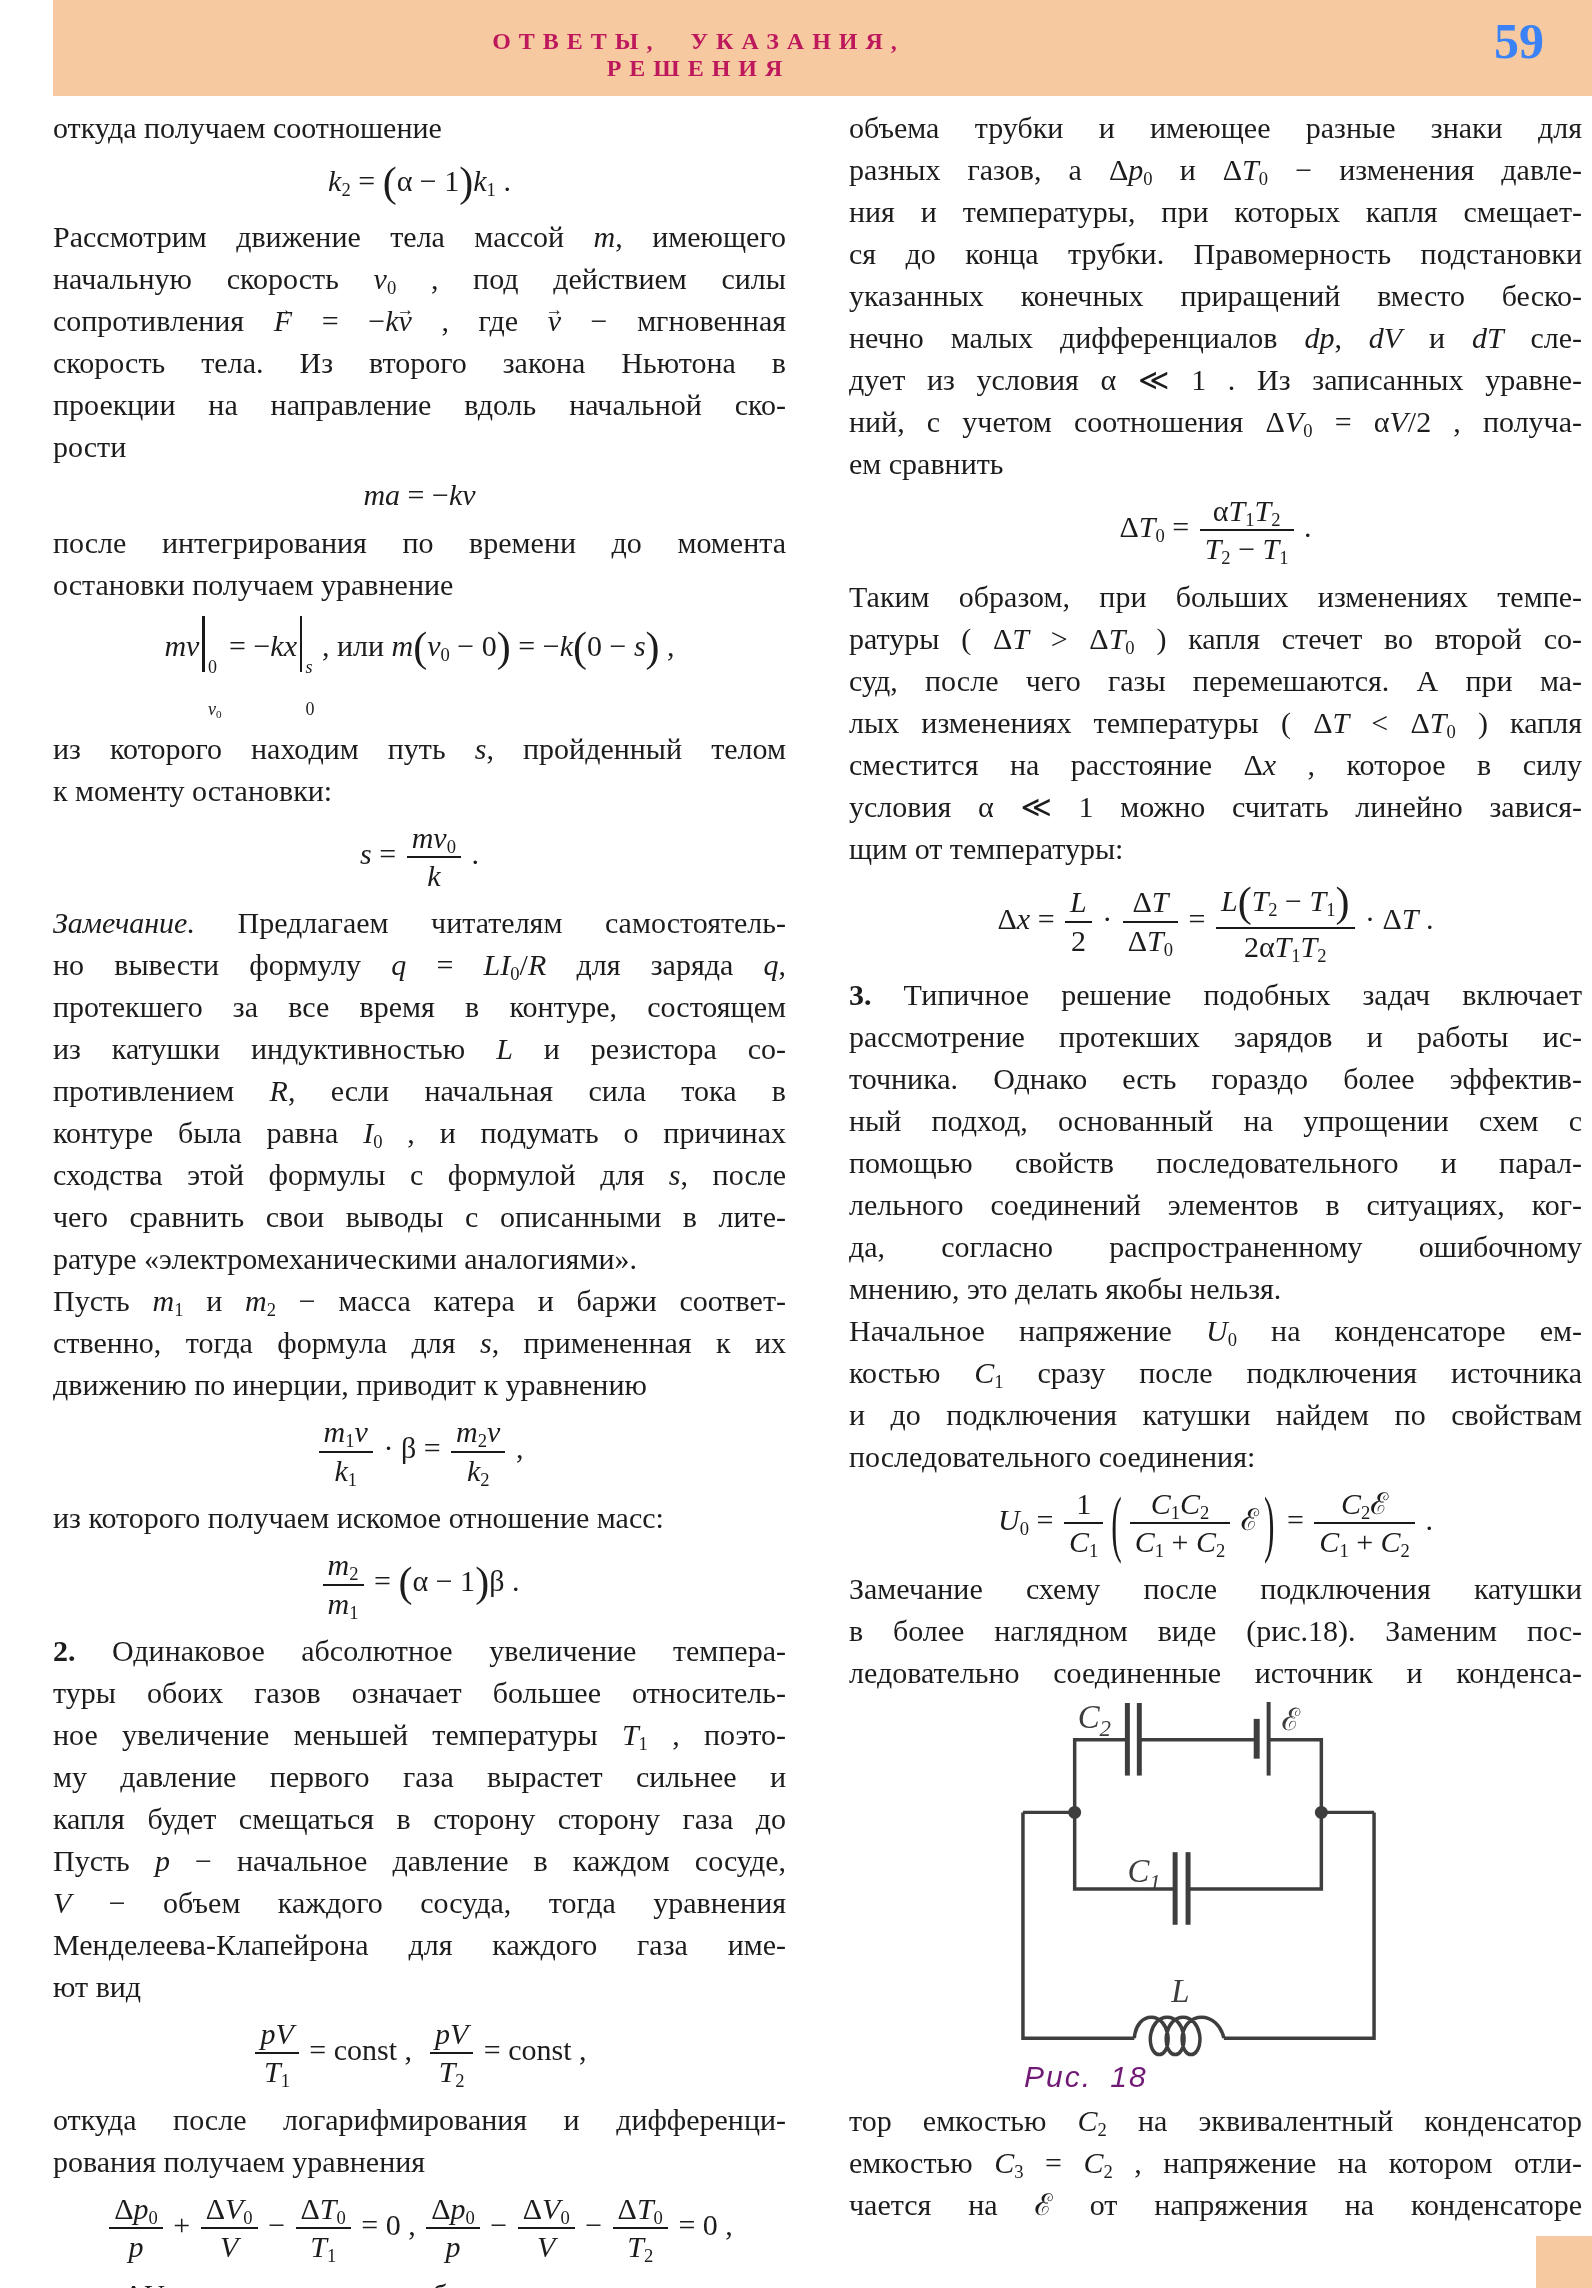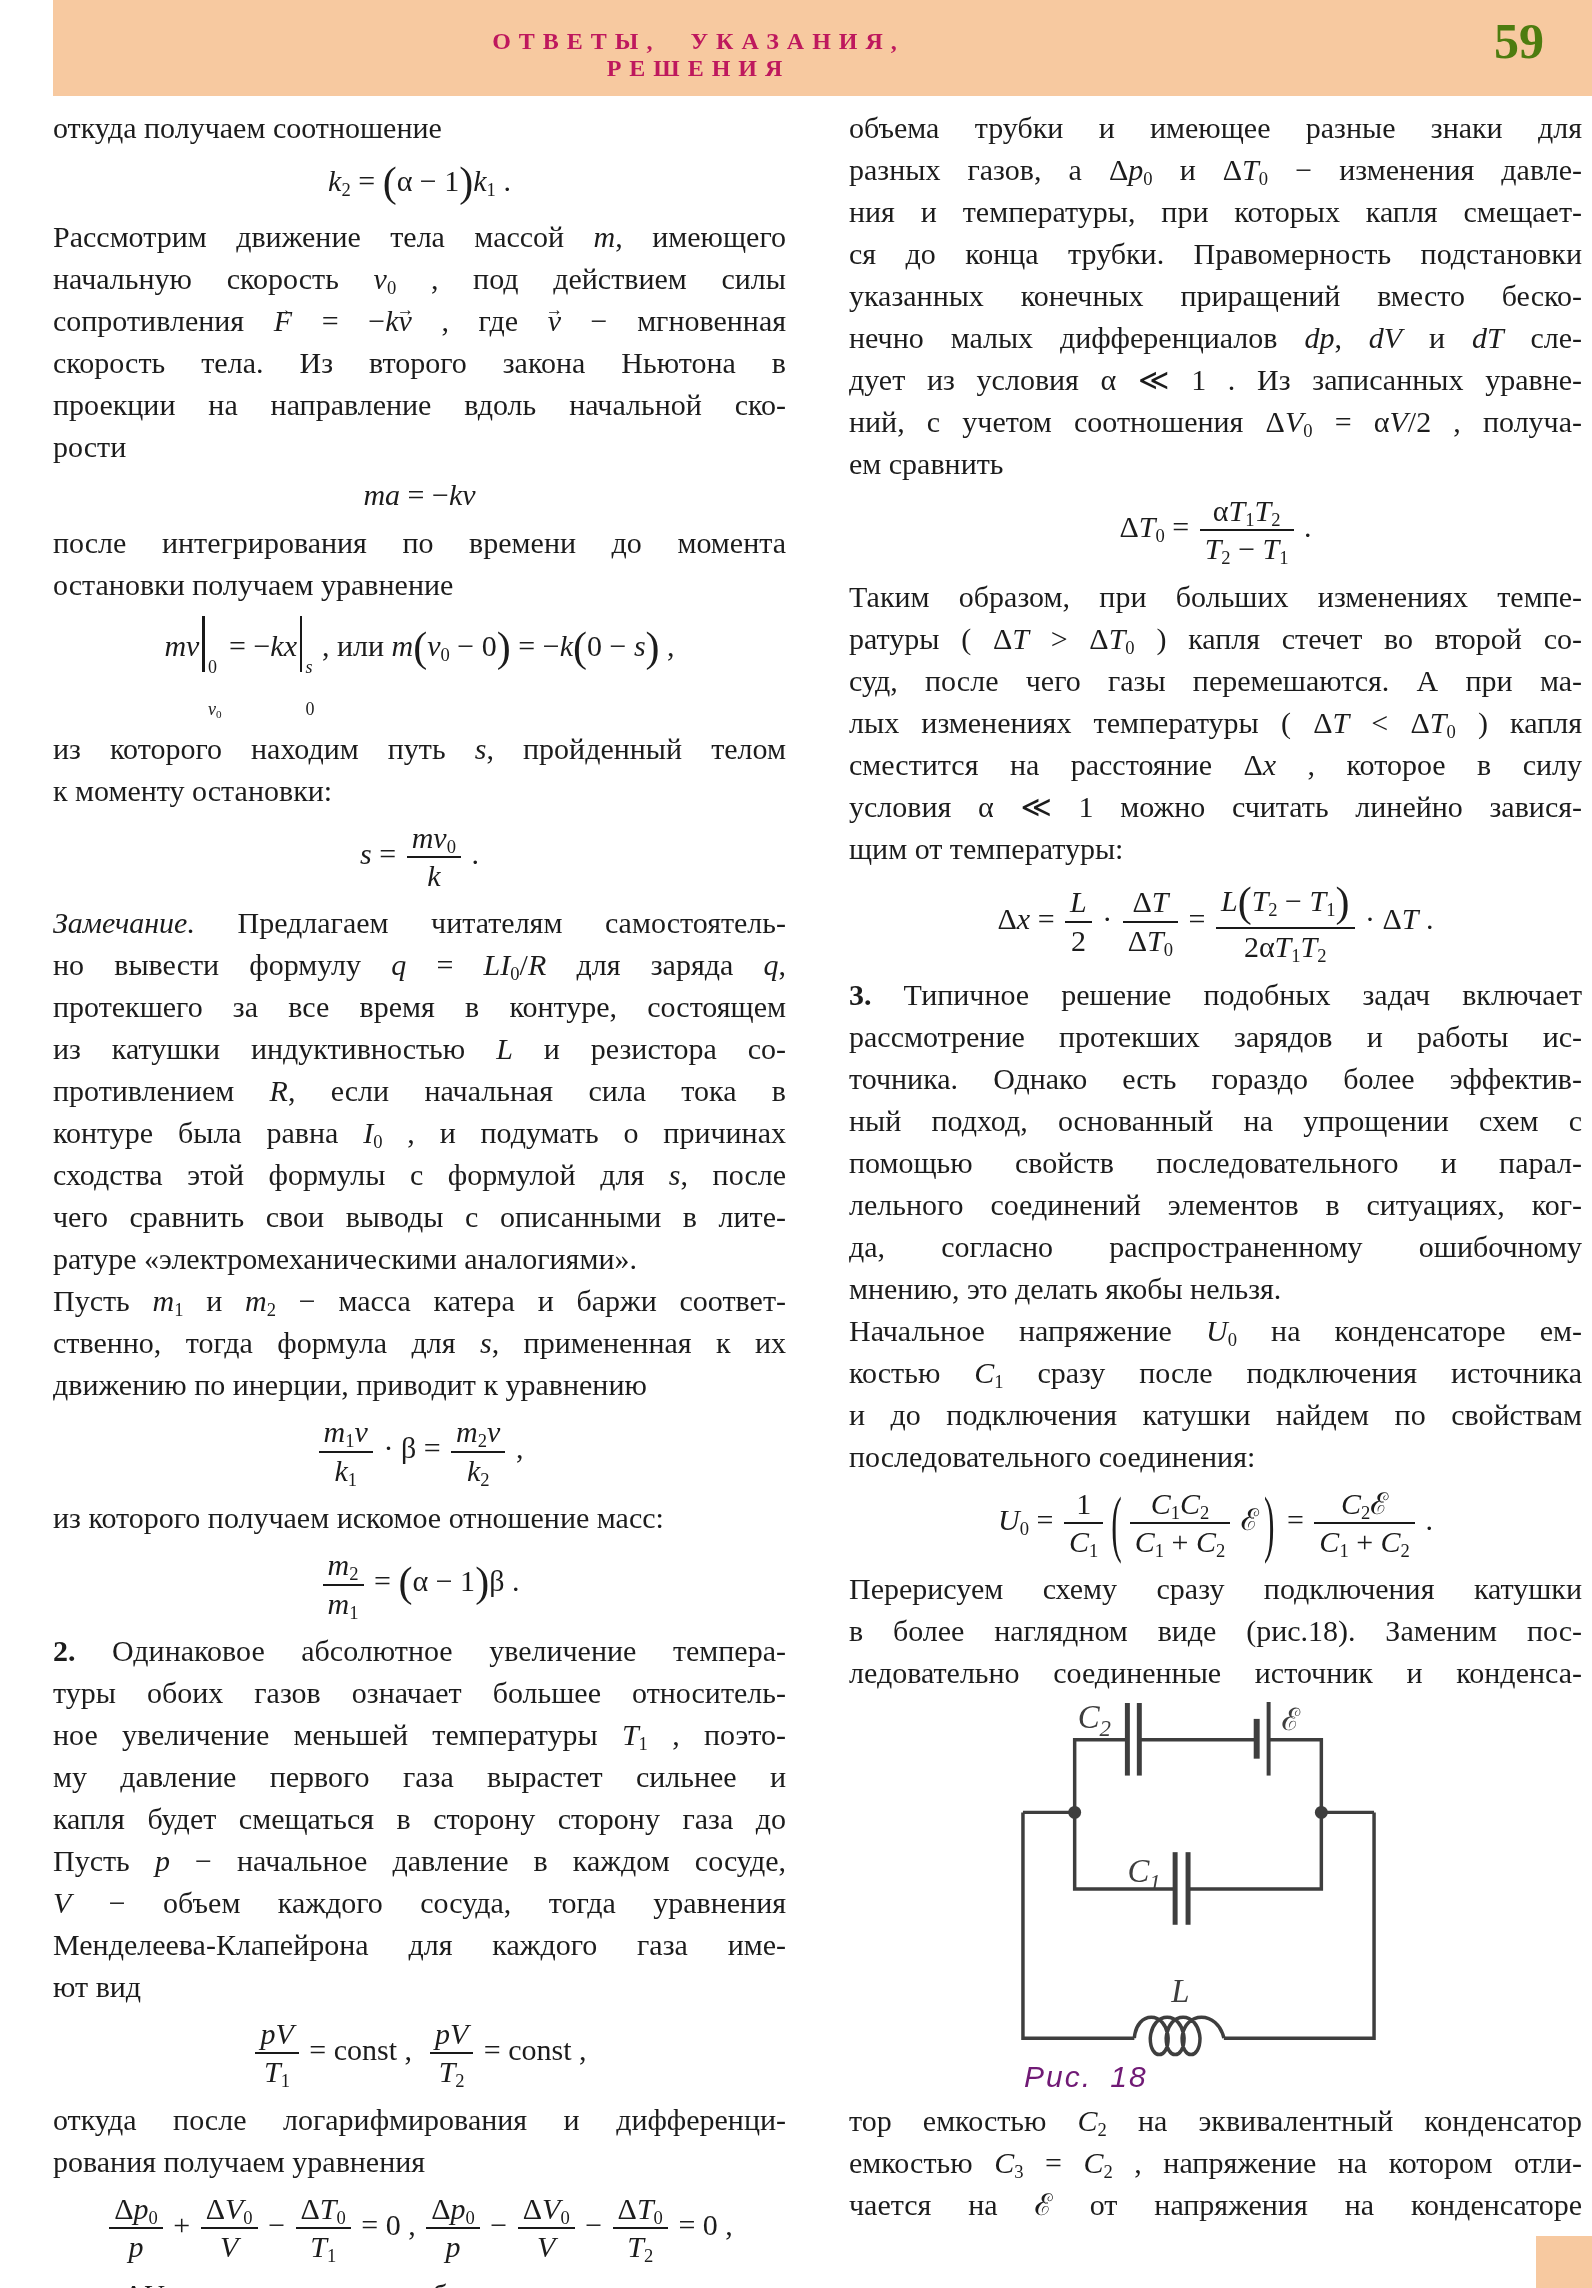--- a/index.html
+++ b/index.html
@@ -7,21 +7,21 @@
     width:1592px;height:2289px;position:relative;background:#ffffff;
     font-family:"Liberation Serif","DejaVu Serif",serif;color:#1c1c1c;
     overflow:hidden;
   }
   .band{position:absolute;left:53px;top:0;width:1539px;height:96px;}
   .header-title{
     position:absolute;left:400px;top:28px;width:597px;text-align:center;
     font-size:24px;font-weight:bold;letter-spacing:8px;word-spacing:16px;color:#be185d;
   }
   .page-number{
-    position:absolute;left:1494px;top:12px;font-size:50px;font-weight:bold;color:#4d7c0f;
+    position:absolute;left:1494px;top:12px;font-size:50px;font-weight:bold;color:#3b82f6;
   }
   .col{position:absolute;top:107px;width:733px;font-size:30px;}
   .col-left{left:53px;}
   .col-right{left:849px;}
   .para{text-align:justify;}
   .line{line-height:42px;min-height:42px;}
   .line.fill{text-align:justify;text-align-last:justify;}
   .formula{text-align:center;margin:10px 0;font-size:30px;line-height:1.12;}
   i{font-style:italic;}
   sub{font-size:0.62em;vertical-align:-0.28em;line-height:0;}
@@ -161,21 +161,21 @@
         <div class="line">мнению, это делать якобы нельзя.</div>
       </div>
       <div class="para">
         <div class="line fill">Начальное напряжение <i>U</i><sub>0</sub> на конденсаторе ем-</div>
         <div class="line fill">костью <i>C</i><sub>1</sub> сразу после подключения источника</div>
         <div class="line fill">и до подключения катушки найдем по свойствам</div>
         <div class="line">последовательного соединения:</div>
       </div>
       <div class="formula"><i>U</i><sub>0</sub> = <span class="fr"><span class="nu">1</span><span class="de"><i>C</i><sub>1</sub></span></span><span class="bp2">(</span><span class="fr"><span class="nu"><i>C</i><sub>1</sub><i>C</i><sub>2</sub></span><span class="de"><i>C</i><sub>1</sub> + <i>C</i><sub>2</sub></span></span> <span class="scriptE">ℰ</span><span class="bp2">)</span> = <span class="fr"><span class="nu"><i>C</i><sub>2</sub><span class="scriptE">ℰ</span></span><span class="de"><i>C</i><sub>1</sub> + <i>C</i><sub>2</sub></span></span> .</div>
       <div class="para">
-        <div class="line fill">Перерисуем схему сразу подключения катушки</div>
+        <div class="line fill">Замечание схему после подключения катушки</div>
         <div class="line fill">в более наглядном виде (рис.18). Заменим пос-</div>
         <div class="line fill">ледовательно соединенные источник и конденса-</div>
       </div>
     </div>
 
   <div class="figure">
     <svg width="438" height="370" viewBox="0 0 440 372" fill="none" stroke="#3e3e3e" stroke-width="3.5">
 
       <path d="M95,115 V42 H148"></path>
       <path d="M160,42 H278"></path>

